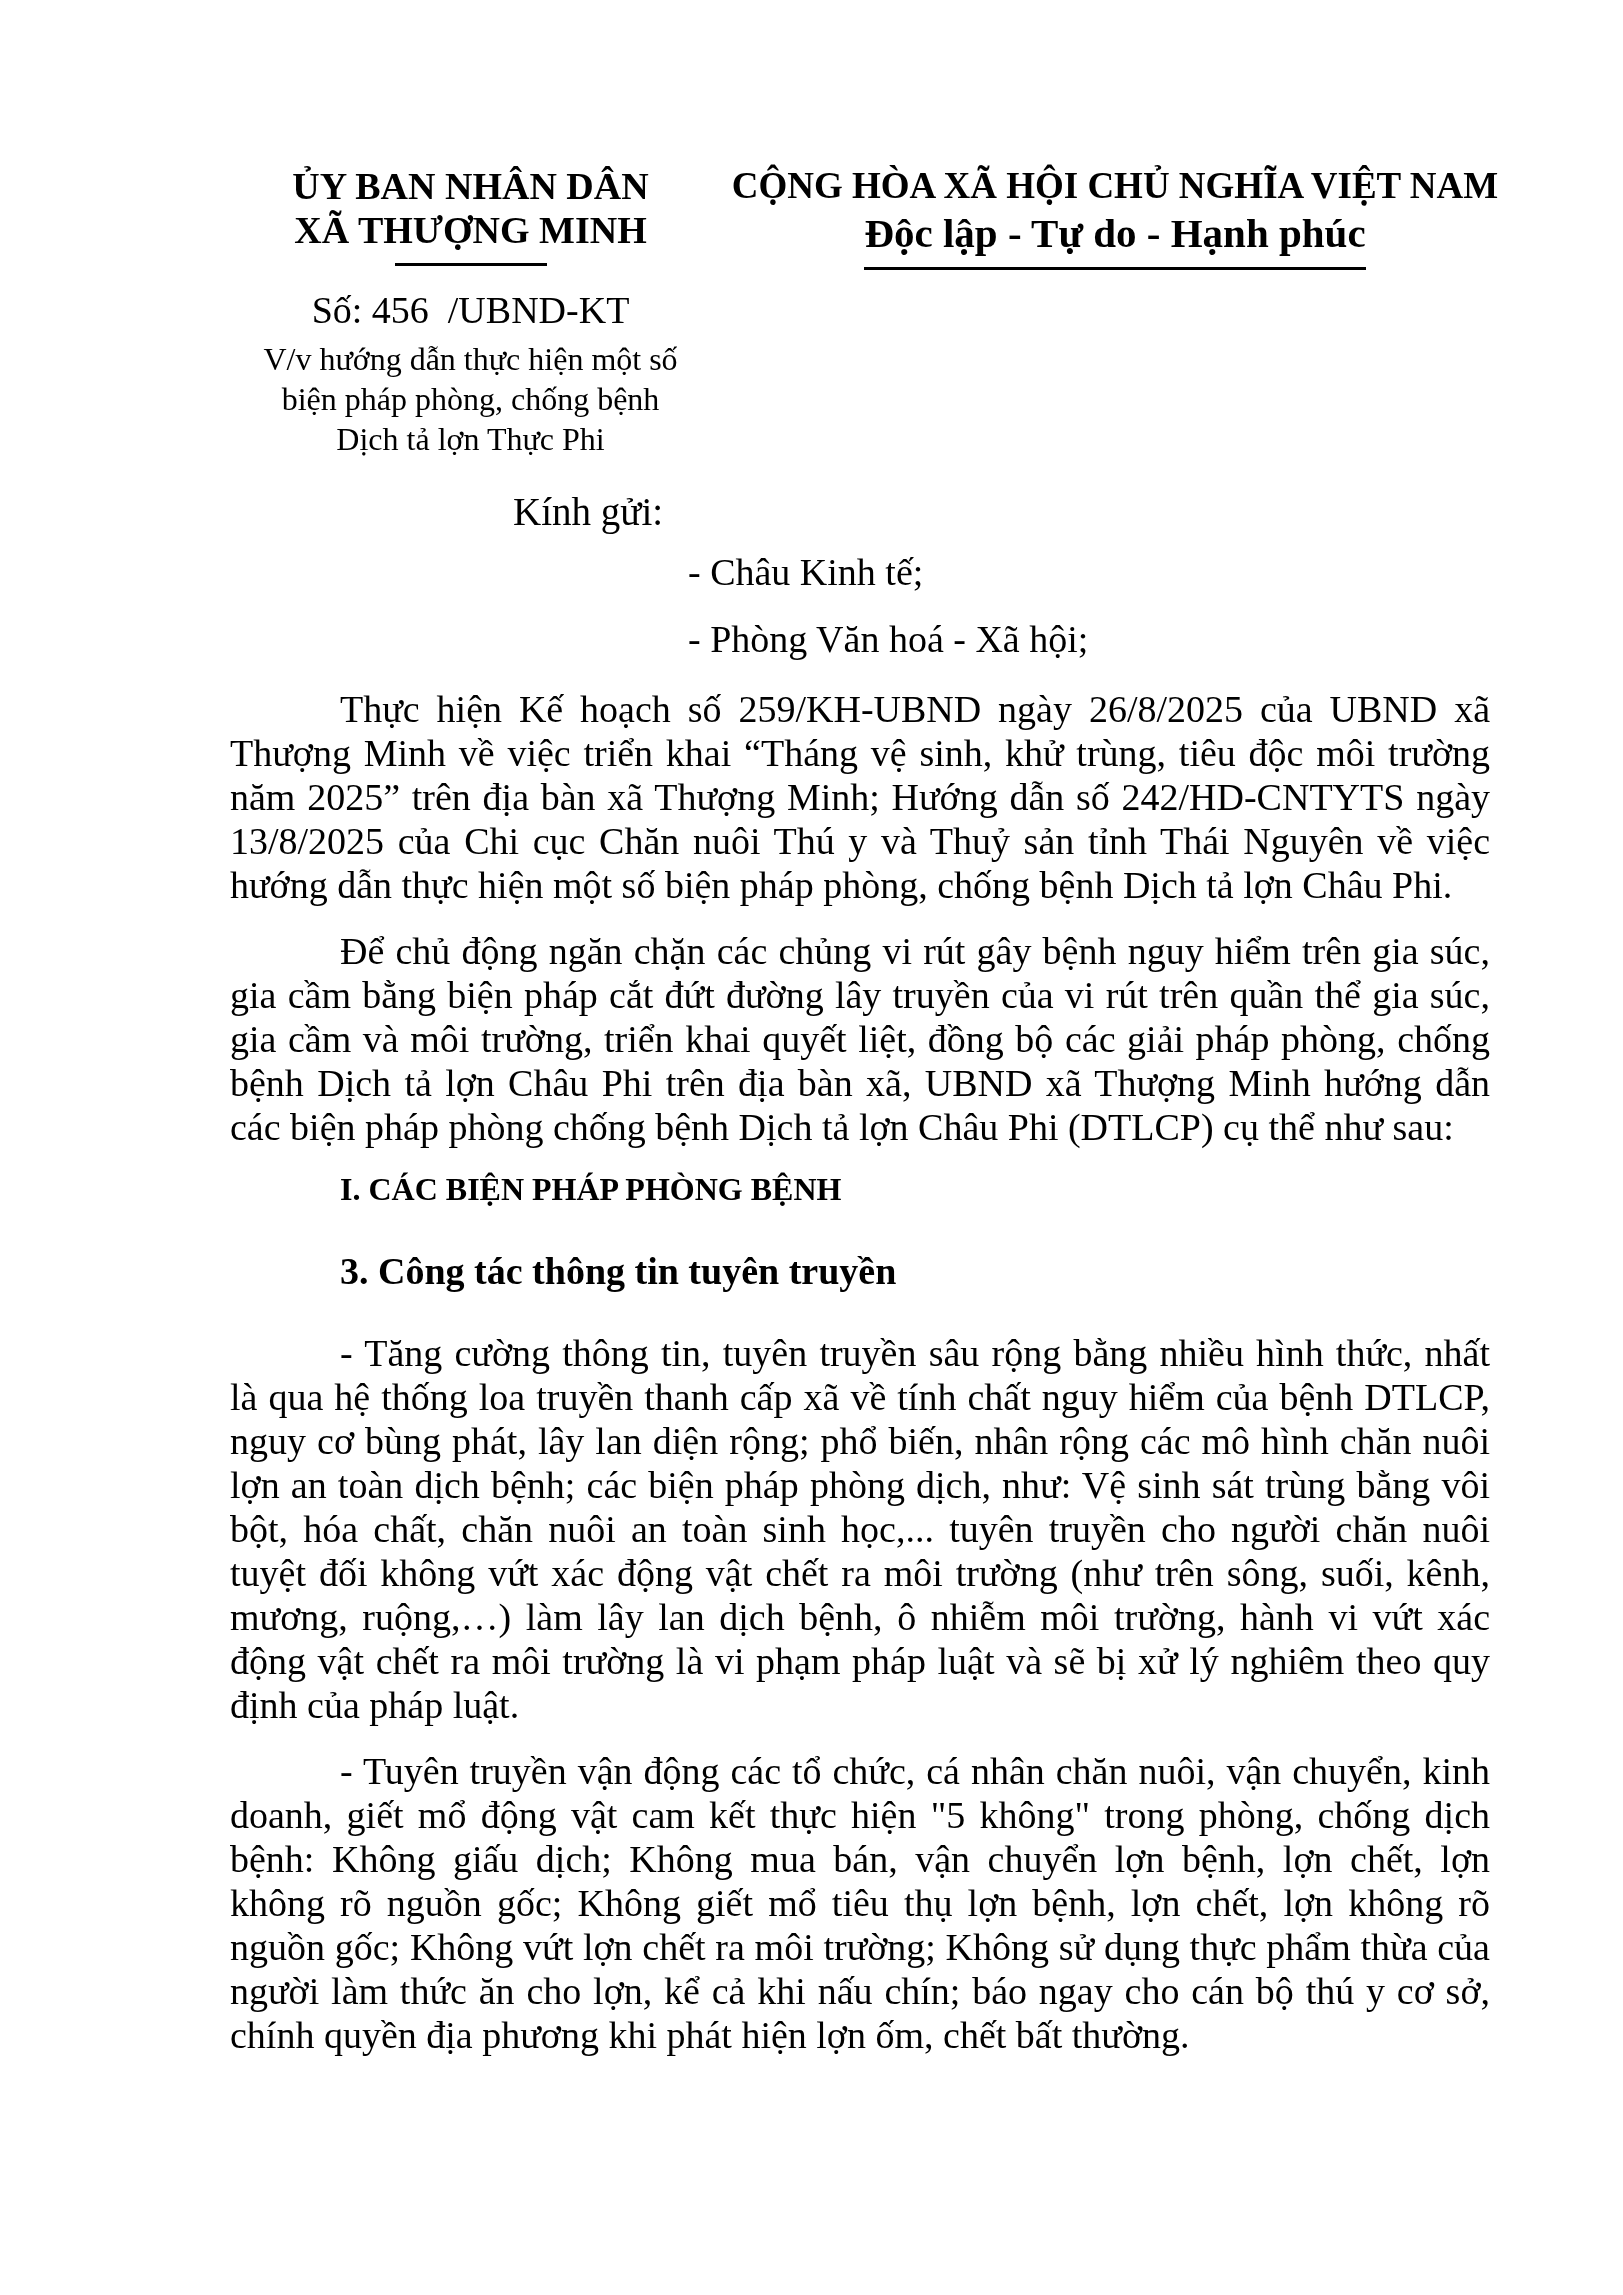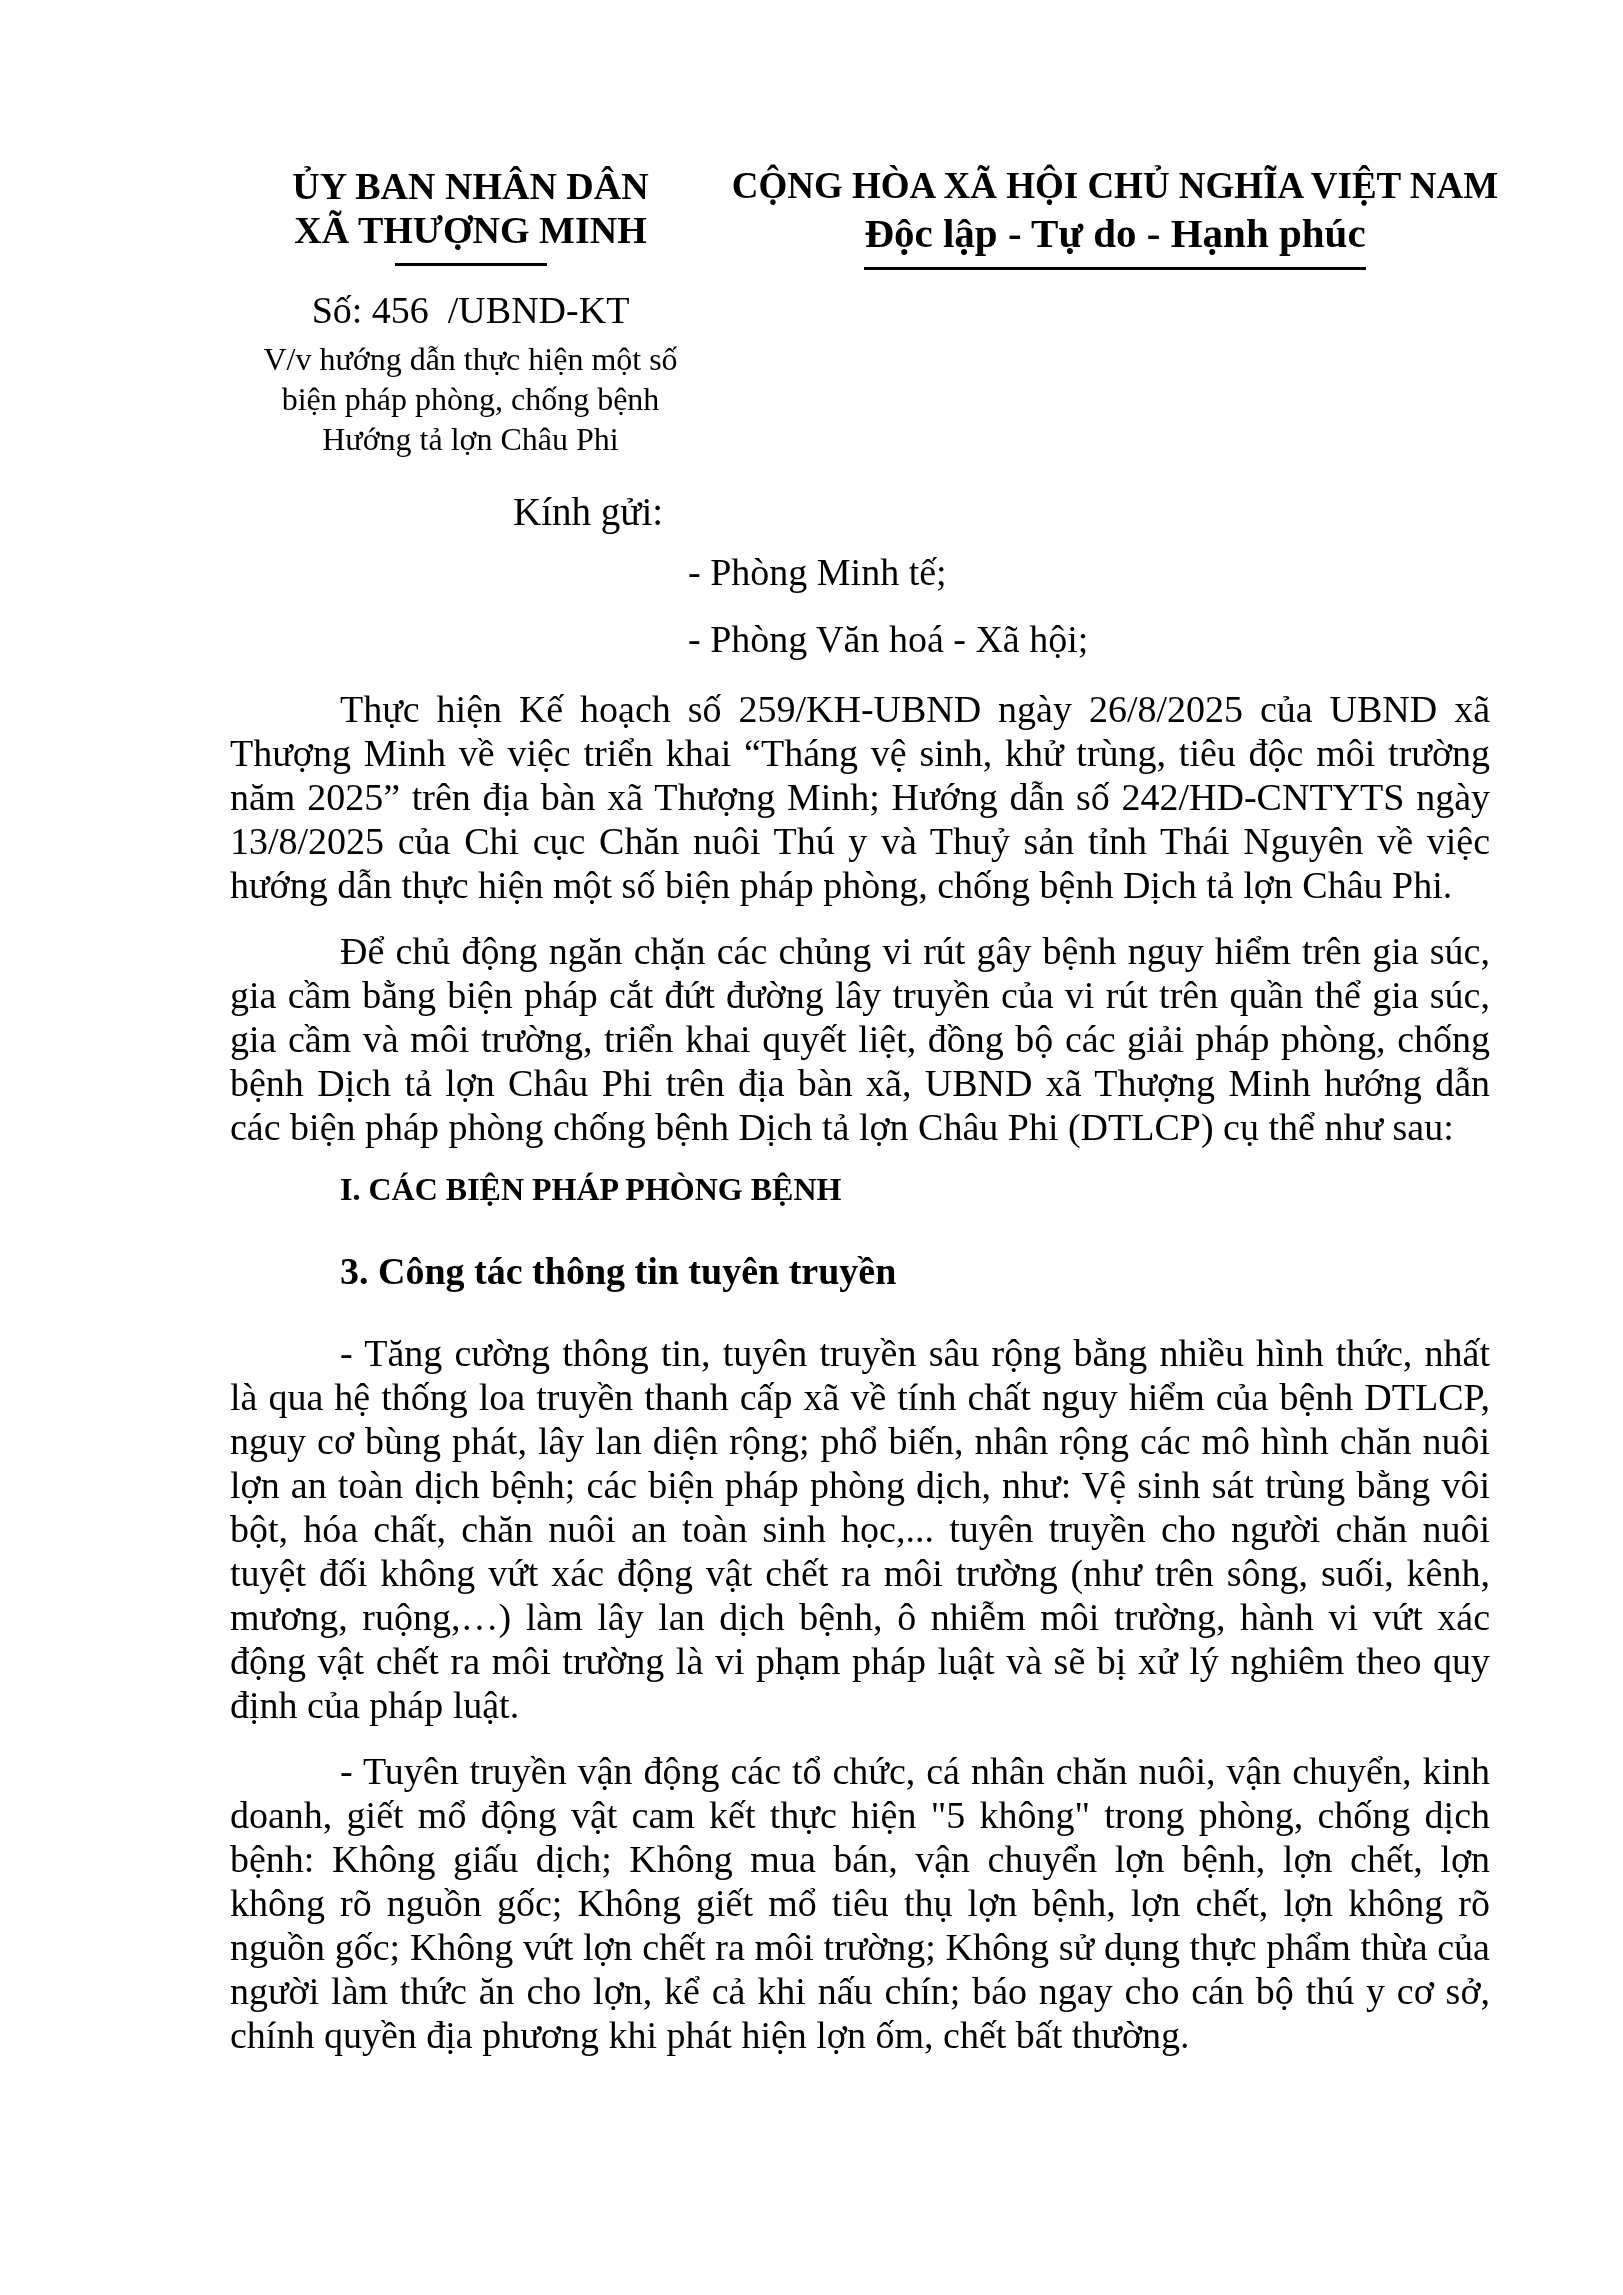--- a/index.html
+++ b/index.html
@@ -144,37 +144,37 @@
 <div class="page">
 
   <div class="hdr-left">
     <div class="issuer-line">ỦY BAN NHÂN DÂN</div>
     <div class="issuer-line">XÃ THƯỢNG MINH</div>
     <div class="issuer-rule"></div>
     <div class="doc-number">Số: 456&nbsp; /UBND-KT</div>
     <div class="doc-subject">
       <div>V/v hướng dẫn thực hiện một số</div>
       <div>biện pháp phòng, chống bệnh</div>
-      <div>Hướng tả lợn Châu Phi</div>
+      <div>Dịch tả lợn Thực Phi</div>
     </div>
   </div>
 
   <div class="hdr-right">
     <div class="national-motto-line1">CỘNG HÒA XÃ HỘI CHỦ NGHĨA VIỆT NAM</div>
     <div>
       <span class="national-motto-line2">Độc lập - Tự do - Hạnh phúc</span>
     </div>
   </div>
 
   <div class="content">
 
     <div class="salutation">Kính gửi:</div>
 
     <div class="recipients">
-      <div class="recipient">- Phòng Minh tế;</div>
+      <div class="recipient">- Châu Kinh tế;</div>
       <div class="recipient">- Phòng Văn hoá - Xã hội;</div>
     </div>
 
     <p class="para para-first">Thực hiện Kế hoạch số 259/KH-UBND ngày 26/8/2025 của UBND xã Thượng Minh về việc triển khai “Tháng vệ sinh, khử trùng, tiêu độc môi trường năm 2025” trên địa bàn xã Thượng Minh; Hướng dẫn số 242/HD-CNTYTS ngày 13/8/2025 của Chi cục Chăn nuôi Thú y và Thuỷ sản tỉnh Thái Nguyên về việc hướng dẫn thực hiện một số biện pháp phòng, chống bệnh Dịch tả lợn Châu Phi.</p>
 
     <p class="para">Để chủ động ngăn chặn các chủng vi rút gây bệnh nguy hiểm trên gia súc, gia cầm bằng biện pháp cắt đứt đường lây truyền của vi rút trên quần thể gia súc, gia cầm và môi trường, triển khai quyết liệt, đồng bộ các giải pháp phòng, chống bệnh Dịch tả lợn Châu Phi trên địa bàn xã, UBND xã Thượng Minh hướng dẫn các biện pháp phòng chống bệnh Dịch tả lợn Châu Phi (DTLCP) cụ thể như sau:</p>
 
     <div class="heading-1">I. CÁC BIỆN PHÁP PHÒNG BỆNH</div>
 
     <div class="heading-2">3. Công tác thông tin tuyên truyền</div>

